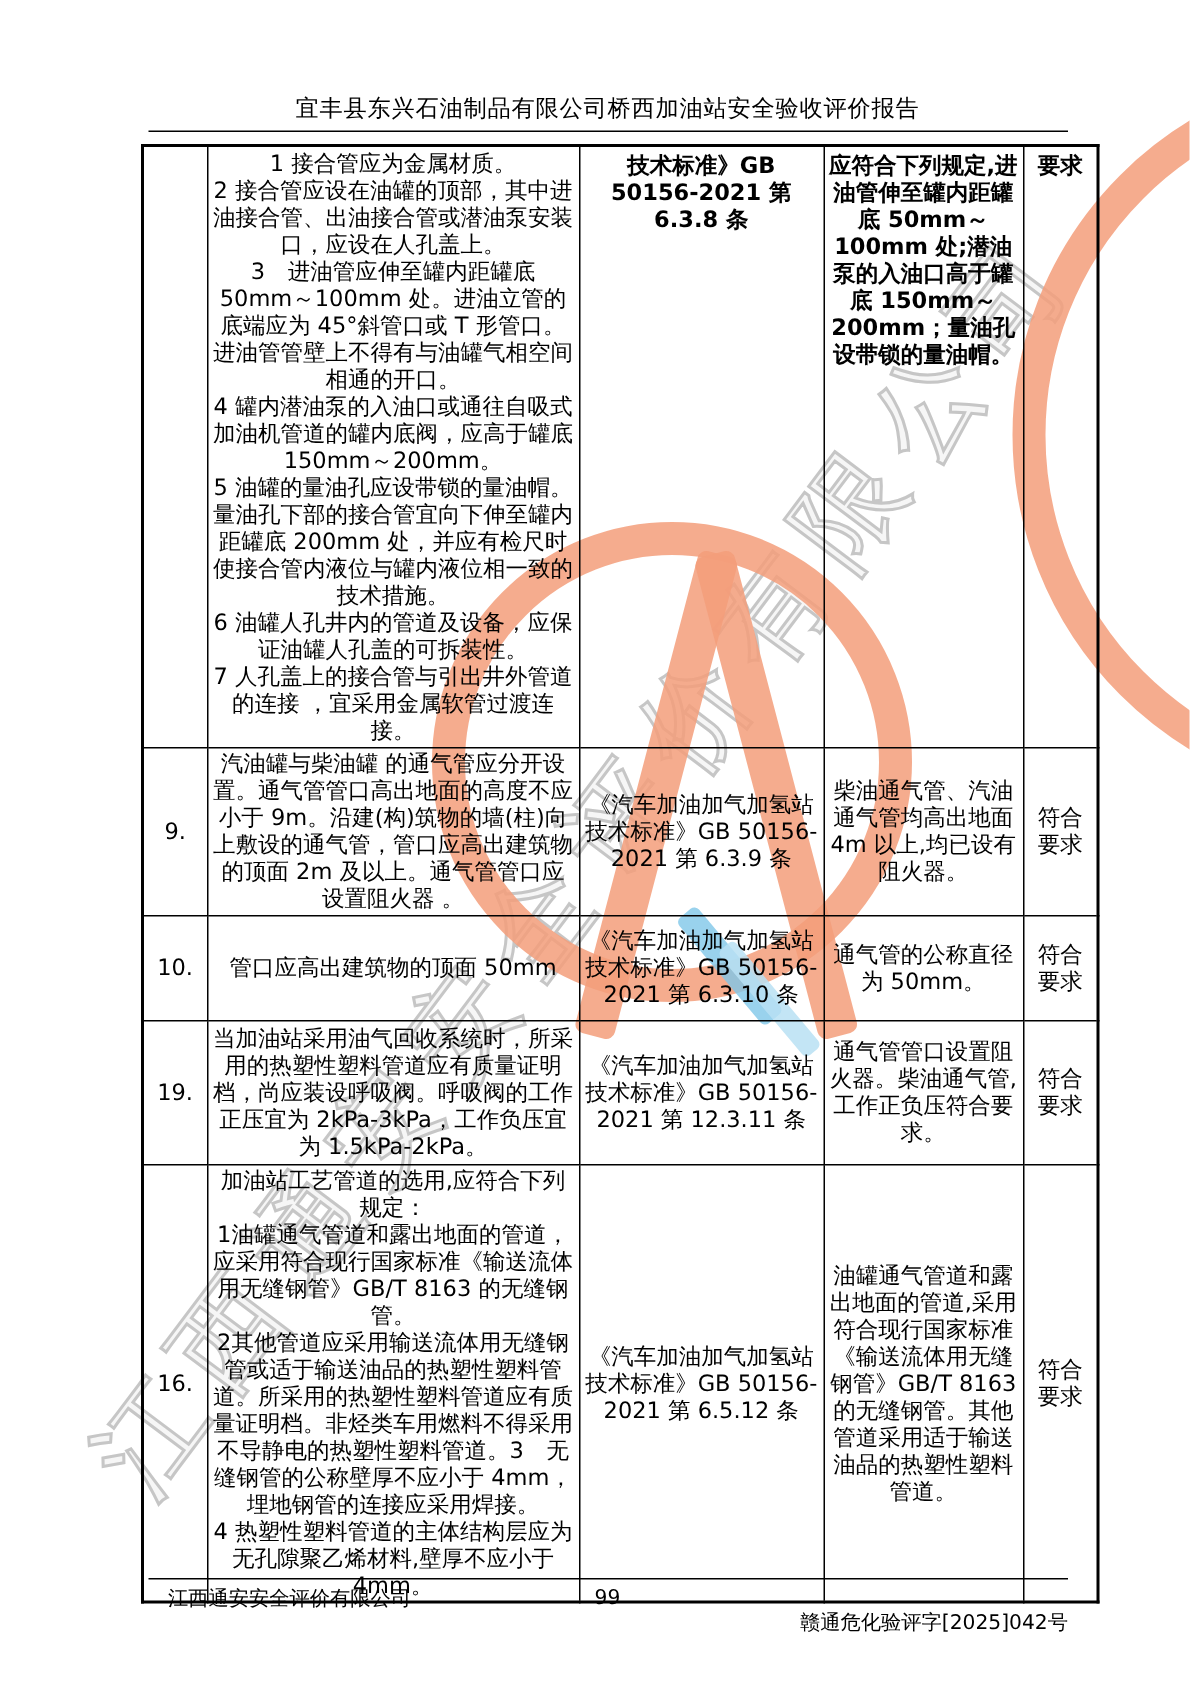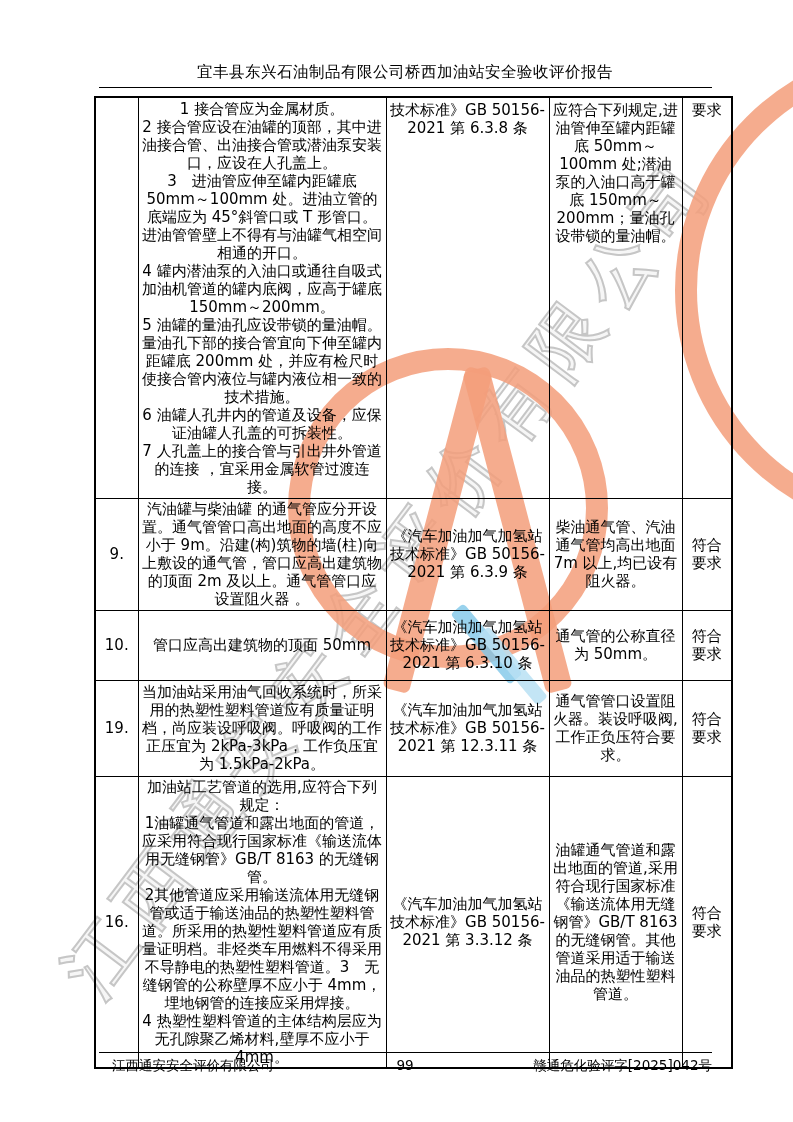--- a/index.html
+++ b/index.html
@@ -61,26 +61,26 @@
   }
   table.eval{border:2px solid #000;}
   td.no{font-size:14px;}
   td.std,td.find{font-size:14.2px;line-height:17.5px;}
   td.concl{font-size:14.2px;line-height:18px;}
   tr.r8{height:401px;margin-top:29px;}
   tr.r9{height:112px;}
   tr.r10{height:70px;}
   tr.r11{height:96px;}
   tr.r12{height:248px;}
-  tr.r8 td.std,tr.r8 td.find,tr.r8 td.concl{vertical-align:top;padding-top:3px;}
+  tr.r8 td.std,tr.r8 td.find,tr.r8 td.concl{vertical-align:top;padding-top:3px;font-weight:bold;}
 
   .footer-text{position:absolute;top:1057px;font-size:13.5px;}
   .footer-left{left:112px;}
   .footer-center{left:0;width:810px;text-align:center;}
-  .footer-right{right:81px;}
+  .footer-right{right:81px;margin-top:16px;}
 </style>
 </head>
 <body>
 
 <div class="page">
 
   <div class="wm-layer">
     <div class="wm-diagonal">江西通安安全评价有限公司</div>
     <div class="wm-ring wm-ring-main">
       <div class="wm-leg wm-leg-left"></div>
@@ -115,44 +115,44 @@
 6 油罐人孔井内的管道及设备，应保证油罐人孔盖的可拆装性。
 7 人孔盖上的接合管与引出井外管道的连接 ，宜采用金属软管过渡连接。</td>
           <td class="std">技术标准》GB 50156-2021 第 6.3.8 条</td>
           <td class="find">应符合下列规定,进油管伸至罐内距罐底 50mm～100mm 处;潜油泵的入油口高于罐底 150mm～200mm；量油孔设带锁的量油帽。</td>
           <td class="concl">要求</td>
         </tr>
         <tr class="r9">
           <td class="no">9.</td>
           <td class="cont">汽油罐与柴油罐 的通气管应分开设置。通气管管口高出地面的高度不应小于 9m。沿建(构)筑物的墙(柱)向上敷设的通气管，管口应高出建筑物的顶面 2m 及以上。通气管管口应设置阻火器 。</td>
           <td class="std">《汽车加油加气加氢站技术标准》GB 50156-2021 第 6.3.9 条</td>
-          <td class="find">柴油通气管、汽油通气管均高出地面 7m 以上,均已设有阻火器。</td>
+          <td class="find">柴油通气管、汽油通气管均高出地面 4m 以上,均已设有阻火器。</td>
           <td class="concl">符合要求</td>
         </tr>
         <tr class="r10">
           <td class="no">10.</td>
           <td class="cont">管口应高出建筑物的顶面 50mm</td>
           <td class="std">《汽车加油加气加氢站技术标准》GB 50156-2021 第 6.3.10 条</td>
           <td class="find">通气管的公称直径为 50mm。</td>
           <td class="concl">符合要求</td>
         </tr>
         <tr class="r11">
           <td class="no">19.</td>
           <td class="cont">当加油站采用油气回收系统时，所采用的热塑性塑料管道应有质量证明档，尚应装设呼吸阀。呼吸阀的工作正压宜为 2kPa-3kPa，工作负压宜为 1.5kPa-2kPa。</td>
           <td class="std">《汽车加油加气加氢站技术标准》GB 50156-2021 第 12.3.11 条</td>
-          <td class="find">通气管管口设置阻火器。装设呼吸阀,工作正负压符合要求。</td>
+          <td class="find">通气管管口设置阻火器。柴油通气管,工作正负压符合要求。</td>
           <td class="concl">符合要求</td>
         </tr>
         <tr class="r12">
           <td class="no">16.</td>
           <td class="cont">加油站工艺管道的选用,应符合下列规定：
 1油罐通气管道和露出地面的管道，应采用符合现行国家标准《输送流体用无缝钢管》GB/T 8163 的无缝钢管。
 2其他管道应采用输送流体用无缝钢管或适于输送油品的热塑性塑料管道。所采用的热塑性塑料管道应有质量证明档。非烃类车用燃料不得采用不导静电的热塑性塑料管道。3　无缝钢管的公称壁厚不应小于 4mm，埋地钢管的连接应采用焊接。
 4 热塑性塑料管道的主体结构层应为无孔隙聚乙烯材料,壁厚不应小于 4mm。</td>
-          <td class="std">《汽车加油加气加氢站技术标准》GB 50156-2021 第 3.3.12 条</td>
+          <td class="std">《汽车加油加气加氢站技术标准》GB 50156-2021 第 6.5.12 条</td>
           <td class="find">油罐通气管道和露出地面的管道,采用符合现行国家标准《输送流体用无缝钢管》GB/T 8163 的无缝钢管。其他管道采用适于输送油品的热塑性塑料管道。</td>
           <td class="concl">符合要求</td>
         </tr>
       </tbody>
     </table>
 
     <div class="rule footer-rule"></div>
     <div class="footer-text footer-left">江西通安安全评价有限公司</div>
     <div class="footer-text footer-center">99</div>
     <div class="footer-text footer-right">赣通危化验评字[2025]042号</div>

